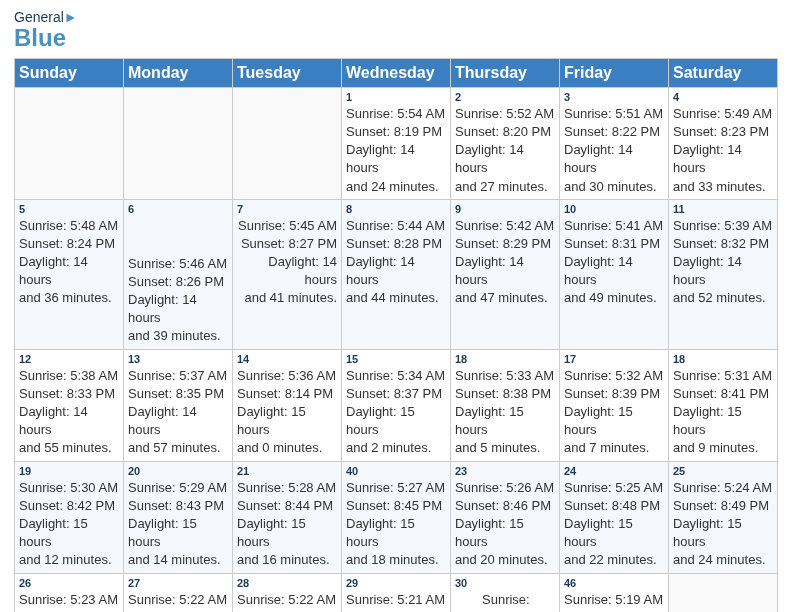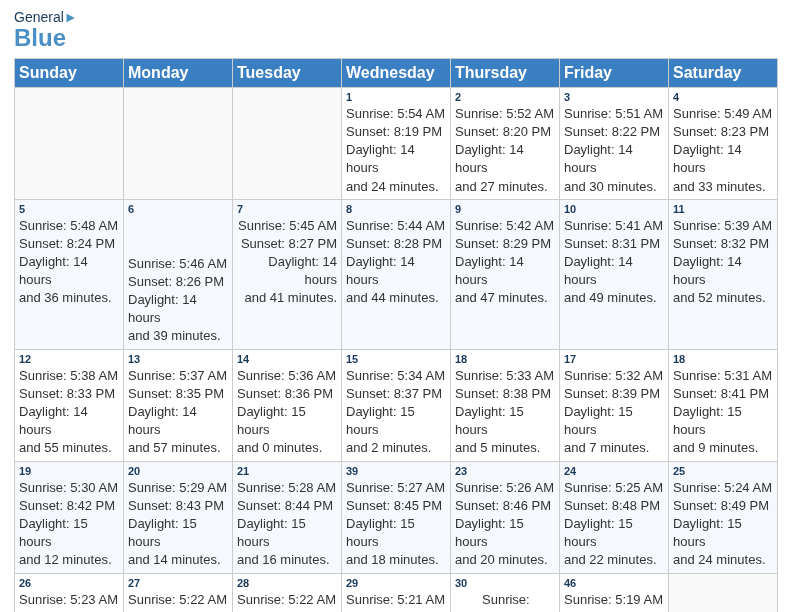--- a/index.html
+++ b/index.html
@@ -207,21 +207,21 @@
           <td>
             <div class="day-num">13</div>
             <div class="day-info" style="white-space: pre-line;">Sunrise: 5:37 AM
 Sunset: 8:35 PM
 Daylight: 14 hours
 and 57 minutes.</div>
           </td>
           <td>
             <div class="day-num">14</div>
             <div class="day-info" style="white-space: pre-line;">Sunrise: 5:36 AM
-Sunset: 8:36 PM
+Sunset: 8:14 PM
 Daylight: 15 hours
 and 0 minutes.</div>
           </td>
           <td>
             <div class="day-num">15</div>
             <div class="day-info" style="white-space: pre-line;">Sunrise: 5:34 AM
 Sunset: 8:37 PM
 Daylight: 15 hours
 and 2 minutes.</div>
           </td>
@@ -263,21 +263,21 @@
 and 14 minutes.</div>
           </td>
           <td>
             <div class="day-num">21</div>
             <div class="day-info" style="white-space: pre-line;">Sunrise: 5:28 AM
 Sunset: 8:44 PM
 Daylight: 15 hours
 and 16 minutes.</div>
           </td>
           <td>
-            <div class="day-num">39</div>
+            <div class="day-num">40</div>
             <div class="day-info" style="white-space: pre-line;">Sunrise: 5:27 AM
 Sunset: 8:45 PM
 Daylight: 15 hours
 and 18 minutes.</div>
           </td>
           <td>
             <div class="day-num">23</div>
             <div class="day-info" style="white-space: pre-line;">Sunrise: 5:26 AM
 Sunset: 8:46 PM
 Daylight: 15 hours

